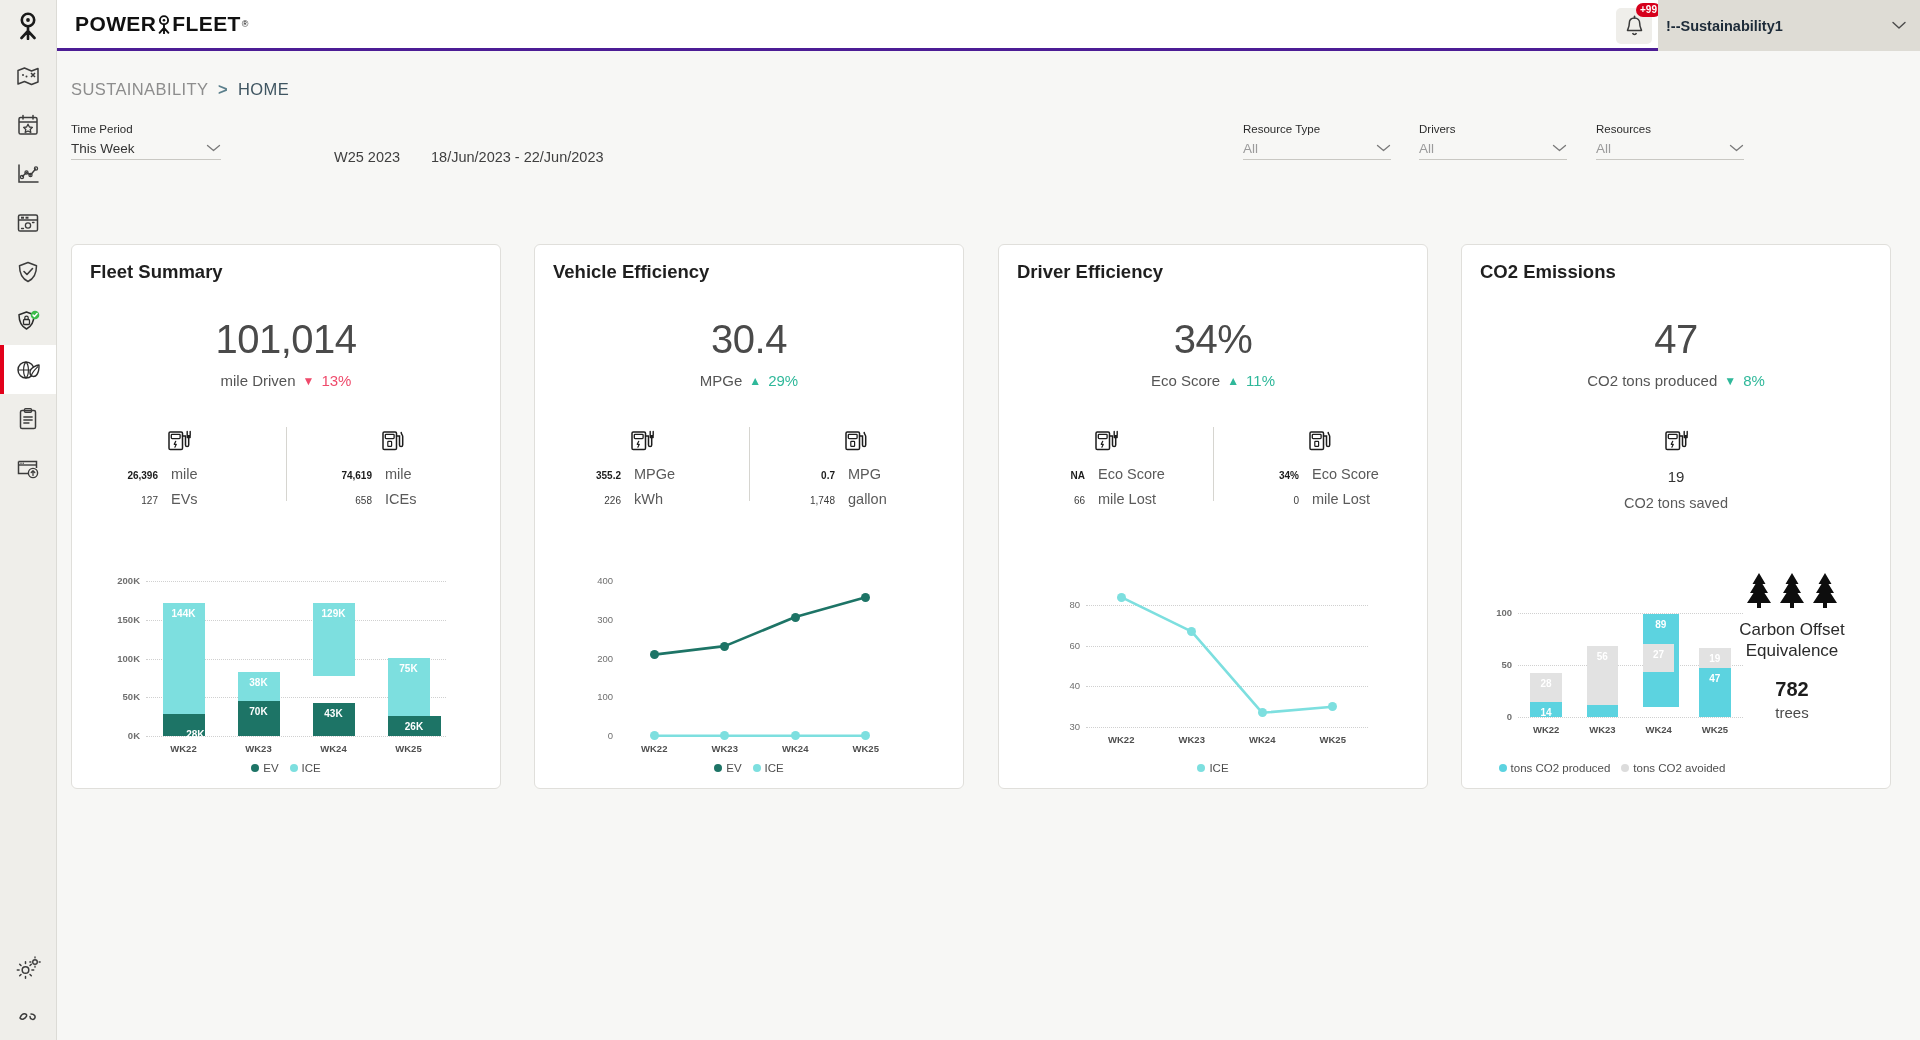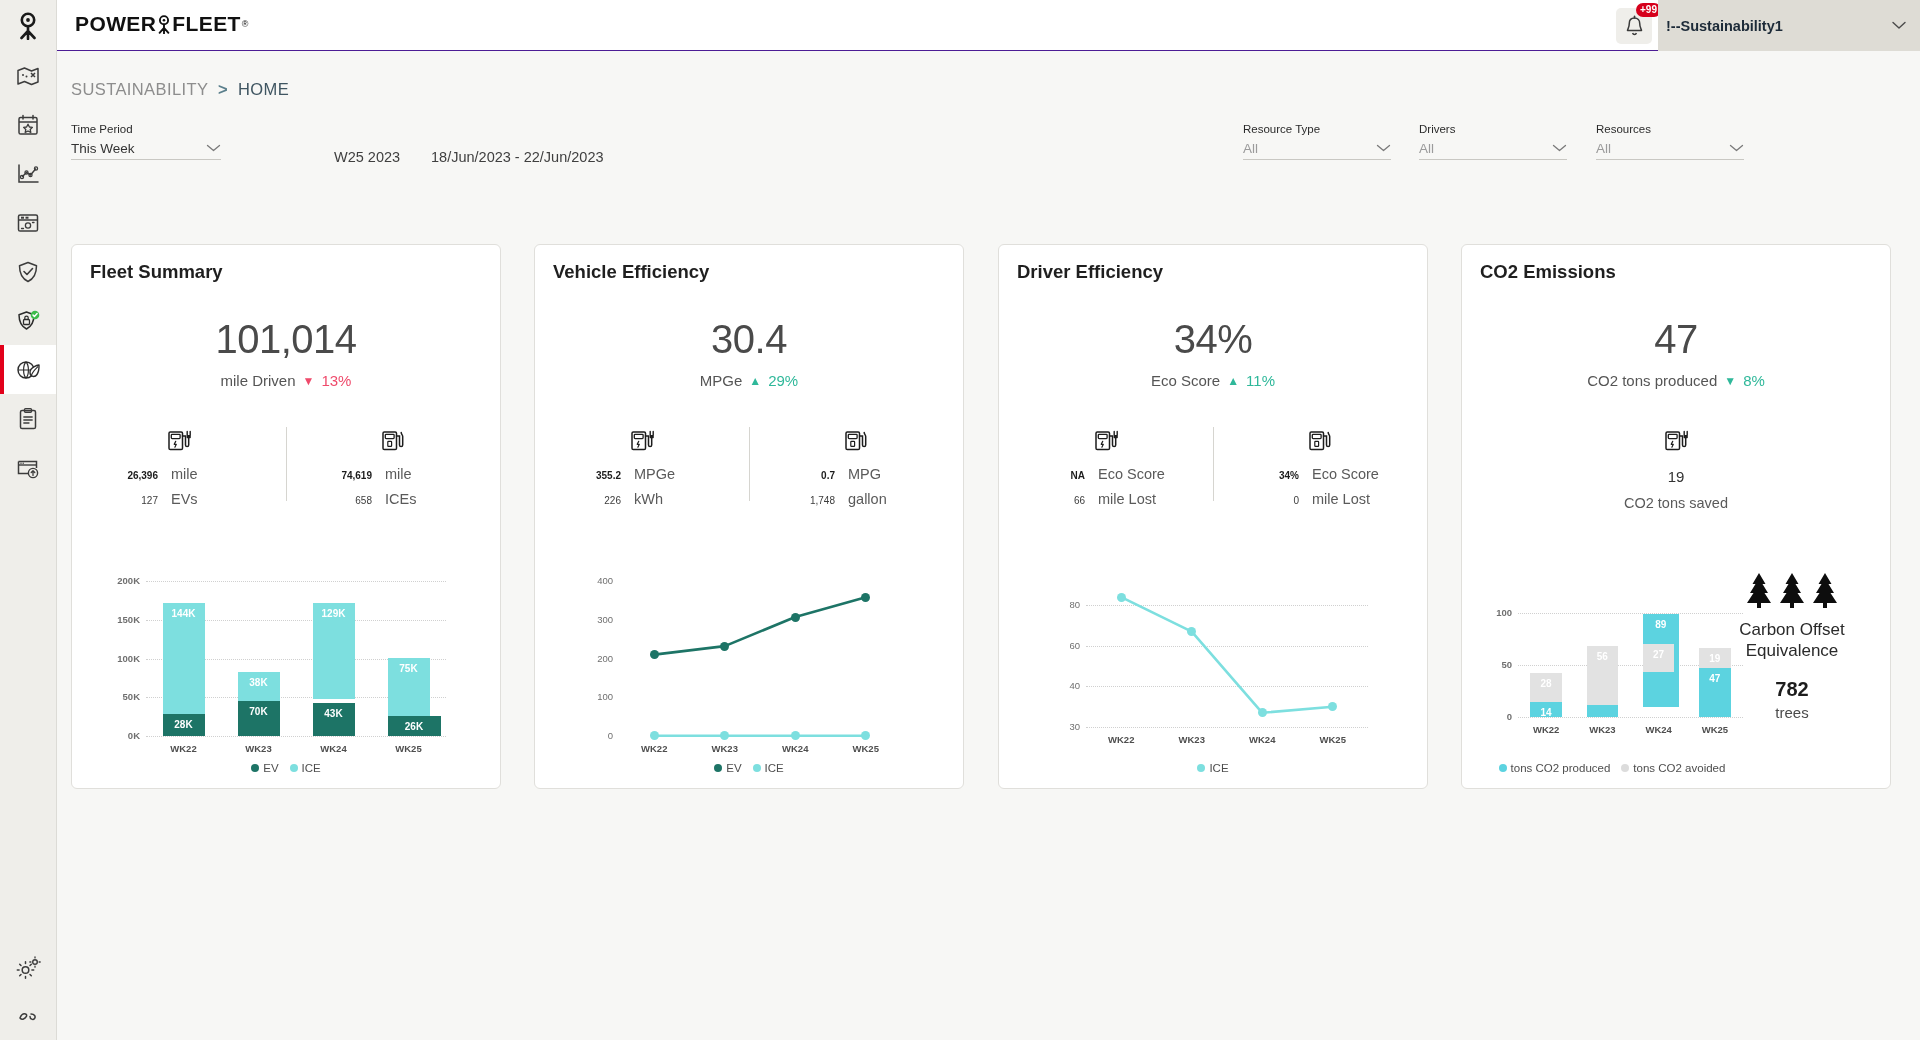--- a/index.html
+++ b/index.html
@@ -25,21 +25,21 @@
   .rail-item.active::before {
     content: ""; position: absolute; left: 0; top: 0; bottom: 0; width: 4px; background: #e2001a;
   }
   .rail-bottom { margin-top: auto; width: 100%; display: flex; flex-direction: column; }
   .rail-bottom .rail-item { height: 48px; }
   svg { display: block; }
 
   
   .topbar {
     position: absolute; left: 57px; top: 0; right: 0; height: 51px;
-    background: #ffffff; border-bottom: 1px solid #4c1d95;
+    background: #ffffff; border-bottom: 3px solid #4c1d95;
   }
   .brand {
     position: absolute; left: 18px; top: 12px;
     font-size: 21px; font-weight: bold; letter-spacing: .4px; color: #111;
     display: flex; align-items: center;
   }
   .brand sup { font-size: 9px; vertical-align: super; font-weight: normal; margin-left: 1px; }
   .brand-mark { display: inline-block; margin: 0 1px; }
 
   .user-zone {
@@ -394,35 +394,35 @@
             <div class="ytick" style="left:-46px;width:40px;top:71.5px;">100K</div>
             <div class="gridline" style="left:0;width:300px;top:38.75px;"></div>
             <div class="ytick" style="left:-46px;width:40px;top:32.75px;">150K</div>
             <div class="gridline" style="left:0;width:300px;top:0px;"></div>
             <div class="ytick" style="left:-46px;width:40px;top:-6px;">200K</div>
             <div class="xtick" style="left:0px;width:75px;top:162px;">WK22</div>
             <div class="xtick" style="left:75px;width:75px;top:162px;">WK23</div>
             <div class="xtick" style="left:150px;width:75px;top:162px;">WK24</div>
             <div class="xtick" style="left:225px;width:75px;top:162px;">WK25</div>
             <div class="bar" style="left:16.499999999999996px;top:133.3px;width:42.00000000000001px;height:21.69999999999999px;background:#1d7466;">
-              <div class="bar-label" style="top:5px;">28K</div>
+              <div class="bar-label" style="top:15px;text-align:right;">28K</div>
             </div>
             <div class="bar" style="left:16.499999999999996px;top:21.69999999999999px;width:42.00000000000001px;height:111.60000000000002px;background:#7ddfdf;">
               <div class="bar-label" style="top:5px;">144K</div>
             </div>
             <div class="bar" style="left:91.5px;top:120.125px;width:42.00000000000001px;height:34.875px;background:#1d7466;">
               <div class="bar-label" style="top:5px;">70K</div>
             </div>
             <div class="bar" style="left:91.5px;top:90.675px;width:42.00000000000001px;height:29.450000000000003px;background:#7ddfdf;">
               <div class="bar-label" style="top:5px;">38K</div>
             </div>
             <div class="bar" style="left:166.5px;top:121.675px;width:42.00000000000001px;height:33.325px;background:#1d7466;">
               <div class="bar-label" style="top:5px;">43K</div>
             </div>
-            <div class="bar" style="left:166.5px;top:21.69999999999999px;width:42.00000000000001px;height:96px;background:#7ddfdf;">
+            <div class="bar" style="left:166.5px;top:21.69999999999999px;width:42.00000000000001px;height:73px;background:#7ddfdf;">
               <div class="bar-label" style="top:5px;">129K</div>
             </div>
             <div class="bar" style="left:241.5px;top:134.85px;width:53px;height:20.150000000000006px;background:#1d7466;">
               <div class="bar-label" style="top:5px;">26K</div>
             </div>
             <div class="bar" style="left:241.5px;top:76.725px;width:42.00000000000001px;height:58.125px;background:#7ddfdf;">
               <div class="bar-label" style="top:5px;">75K</div>
             </div>
           </div>
         <div class="chart-legend">

